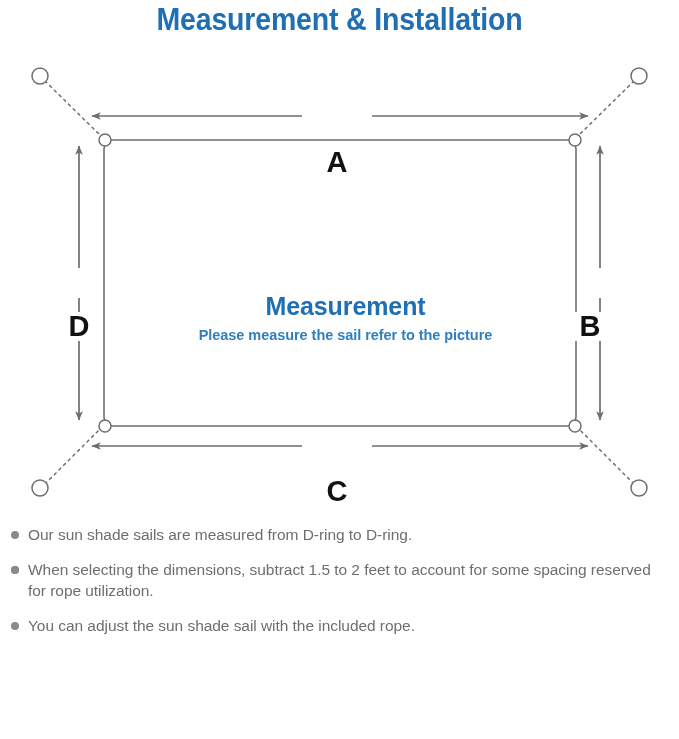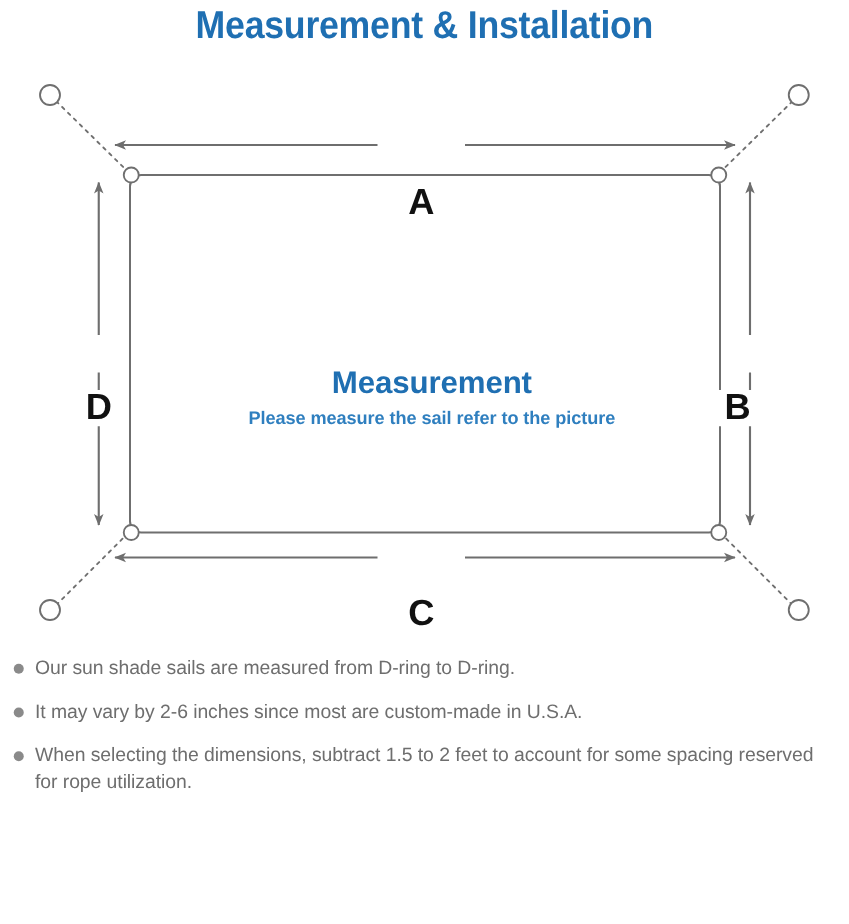--- a/index.html
+++ b/index.html
@@ -179,19 +179,22 @@
   <div class="dim-letter" id="dim-d">D</div>
 </div>
 
 <div id="notes">
   <div class="note-item">
     <span class="note-bullet"></span>
     <span>Our sun shade sails are measured from D-ring to D-ring.</span>
   </div>
   <div class="note-item">
     <span class="note-bullet"></span>
-    <span>It may vary by 2-6 inches since most are custom-made in U.S.A.</span>
   </div>
   <div class="note-item">
     <span class="note-bullet"></span>
     <span>When selecting the dimensions, subtract 1.5 to 2 feet to account for some spacing reserved for rope utilization.</span>
   </div>
+  <div class="note-item">
+    <span class="note-bullet"></span>
+    <span>You can adjust the sun shade sail with the included rope.</span>
+  </div>
 </div>
 
 </body></html>

